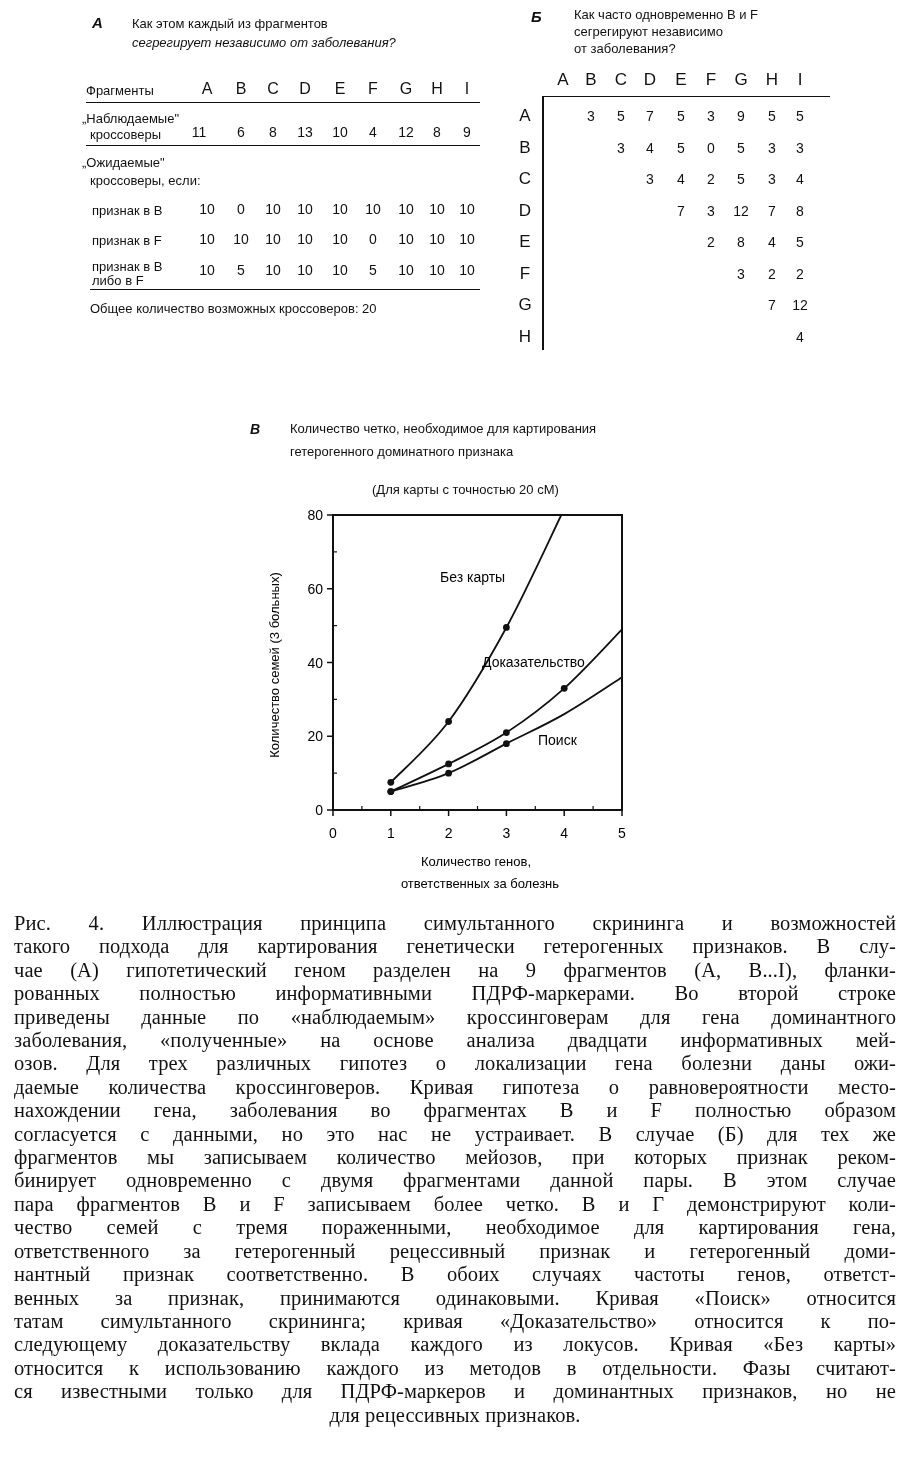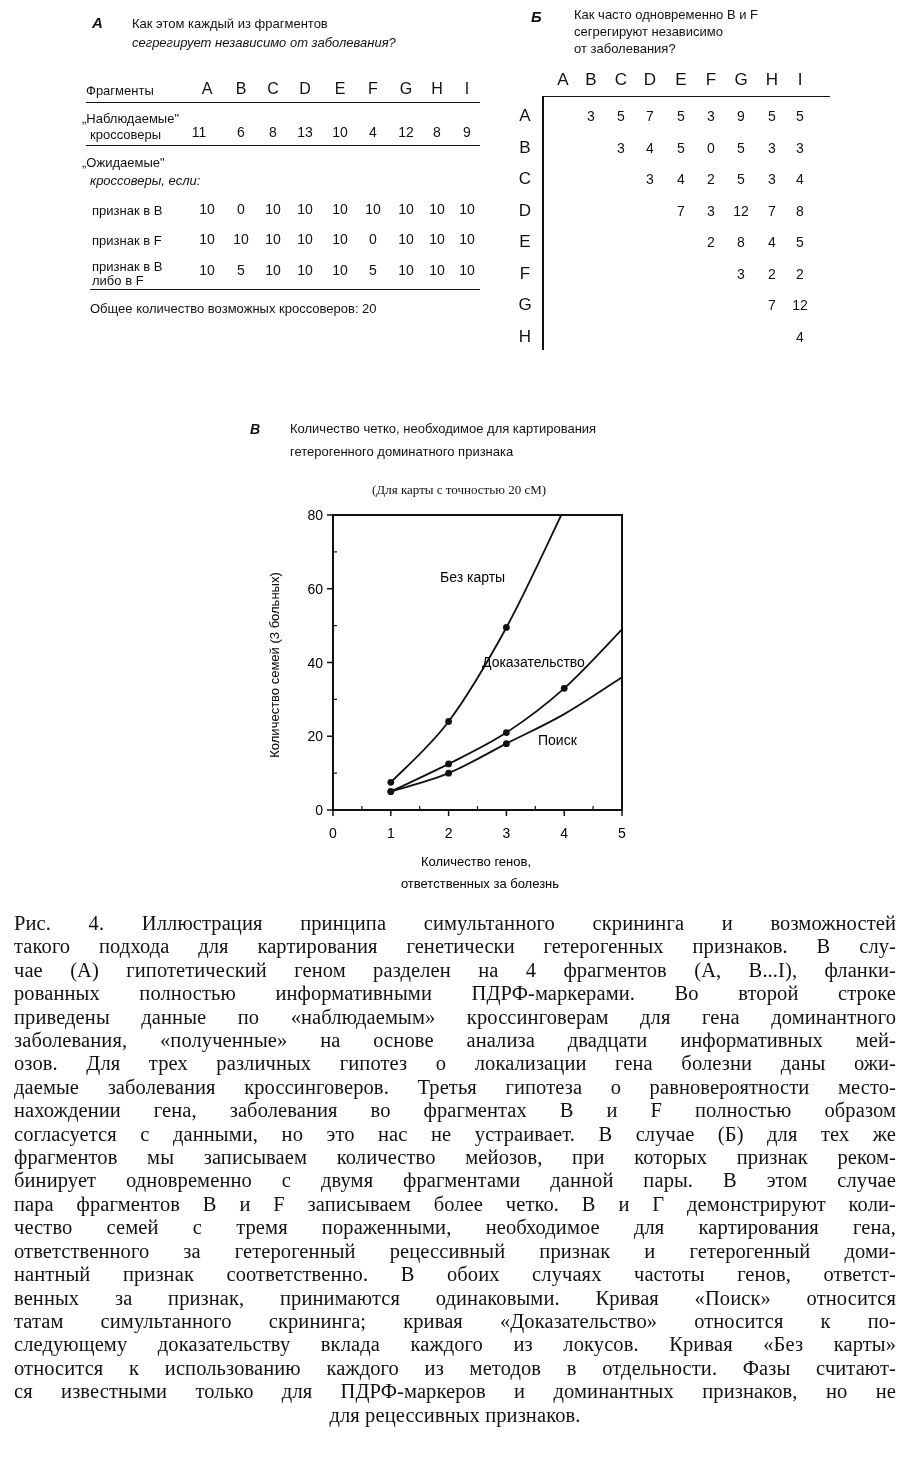--- a/index.html
+++ b/index.html
@@ -48,21 +48,21 @@
       <div class="cell" style="left:290px; top:124px;">13</div>
       <div class="cell" style="left:325px; top:124px;">10</div>
       <div class="cell" style="left:358px; top:124px;">4</div>
       <div class="cell" style="left:391px; top:124px;">12</div>
       <div class="cell" style="left:422px; top:124px;">8</div>
       <div class="cell" style="left:452px; top:124px;">9</div>
     </div>
   <div class="hr" style="left:86px; top:145px; width:394px;"></div>
 
   <div class="abs rowlbl" style="left:82px; top:155px;">„Ожидаемые"</div>
-  <div class="abs rowlbl" style="left:90px; top:173px;font-style:italic;">кроссоверы, если:</div>
+  <div class="abs rowlbl" style="left:90px; top:173px;">кроссоверы, если:</div>
 
   <div class="abs rowlbl" style="left:92px; top:203px;">признак в B</div>
   <div class="abs rowlbl" style="left:92px; top:233px;">признак в F</div>
   <div class="abs rowlbl" style="left:92px; top:259px;">признак в B</div>
   <div class="abs rowlbl" style="left:92px; top:273px;">либо в F</div>
   <div id="a-expected-cells">
       <div class="cell" style="left:192px; top:201px;">10</div>
       <div class="cell" style="left:226px; top:201px;">0</div>
       <div class="cell" style="left:258px; top:201px;">10</div>
       <div class="cell" style="left:290px; top:201px;">10</div>
@@ -159,21 +159,21 @@
       <div class="cell" style="left:785px; top:297px;">12</div>
       <div class="cell" style="left:510px; top:326.5px; font-size:17px; width:30px;">H</div>
       <div class="cell" style="left:785px; top:328.5px;">4</div>
     </div>
 </div>
 
 <div>
   <div class="abs panel-letter" style="left:250px; top:421px; font-size:14px;">В</div>
   <div class="abs q" style="left:290px; top:419px;">Количество четко, необходимое для картирования</div>
   <div class="abs q" style="left:290px; top:442px;">гетерогенного доминатного признака</div>
-  <div class="abs q" style="left:372px; top:480px;font-family:Liberation Serif, serif;">(Для карты с точностью 20 сМ)</div>
+  <div class="abs q" style="left:372px; top:480px;">(Для карты с точностью 20 сМ)</div>
 
   <svg class="abs" style="left:0; top:0;" width="909" height="910">
     <g id="chart-root">
         <rect x="333" y="515" width="289" height="295" fill="none" stroke="#111" stroke-width="2"></rect>
         <line x1="327" y1="810" x2="333" y2="810" stroke="#111" stroke-width="1.5"></line>
         <text x="323" y="815" text-anchor="end" font-size="14">0</text>
         <line x1="327" y1="736.25" x2="333" y2="736.25" stroke="#111" stroke-width="1.5"></line>
         <text x="323" y="741.25" text-anchor="end" font-size="14">20</text>
         <line x1="327" y1="662.5" x2="333" y2="662.5" stroke="#111" stroke-width="1.5"></line>
         <text x="323" y="667.5" text-anchor="end" font-size="14">40</text>
@@ -221,26 +221,26 @@
         <circle cx="448.6" cy="773.125" r="3.4" fill="#111"></circle>
         <circle cx="506.4" cy="743.625" r="3.4" fill="#111"></circle>
         <text x="538" y="745" font-size="14">Поиск</text>
       </g>
   </svg>
 </div>
 
 <div class="caption" id="caption">
     <span class="line">Рис. 4. Иллюстрация принципа симультанного скрининга и возможностей</span>
     <span class="line">такого подхода для картирования генетически гетерогенных признаков. В слу-</span>
-    <span class="line">чае (А) гипотетический геном разделен на 4 фрагментов (А, В...I), фланки-</span>
+    <span class="line">чае (А) гипотетический геном разделен на 9 фрагментов (А, В...I), фланки-</span>
     <span class="line">рованных полностью информативными ПДРФ-маркерами. Во второй строке</span>
     <span class="line">приведены данные по «наблюдаемым» кроссинговерам для гена доминантного</span>
     <span class="line">заболевания, «полученные» на основе анализа двадцати информативных мей-</span>
     <span class="line">озов. Для трех различных гипотез о локализации гена болезни даны ожи-</span>
-    <span class="line">даемые заболевания кроссинговеров. Третья гипотеза о равновероятности место-</span>
+    <span class="line">даемые количества кроссинговеров. Кривая гипотеза о равновероятности место-</span>
     <span class="line">нахождении гена, заболевания во фрагментах В и F полностью образом</span>
     <span class="line">согласуется с данными, но это нас не устраивает. В случае (Б) для тех же</span>
     <span class="line">фрагментов мы записываем количество мейозов, при которых признак реком-</span>
     <span class="line">бинирует одновременно с двумя фрагментами данной пары. В этом случае</span>
     <span class="line">пара фрагментов В и F записываем более четко. В и Г демонстрируют коли-</span>
     <span class="line">чество семей с тремя пораженными, необходимое для картирования гена,</span>
     <span class="line">ответственного за гетерогенный рецессивный признак и гетерогенный доми-</span>
     <span class="line">нантный признак соответственно. В обоих случаях частоты генов, ответст-</span>
     <span class="line">венных за признак, принимаются одинаковыми. Кривая «Поиск» относится</span>
     <span class="line">татам симультанного скрининга; кривая «Доказательство» относится к по-</span>

